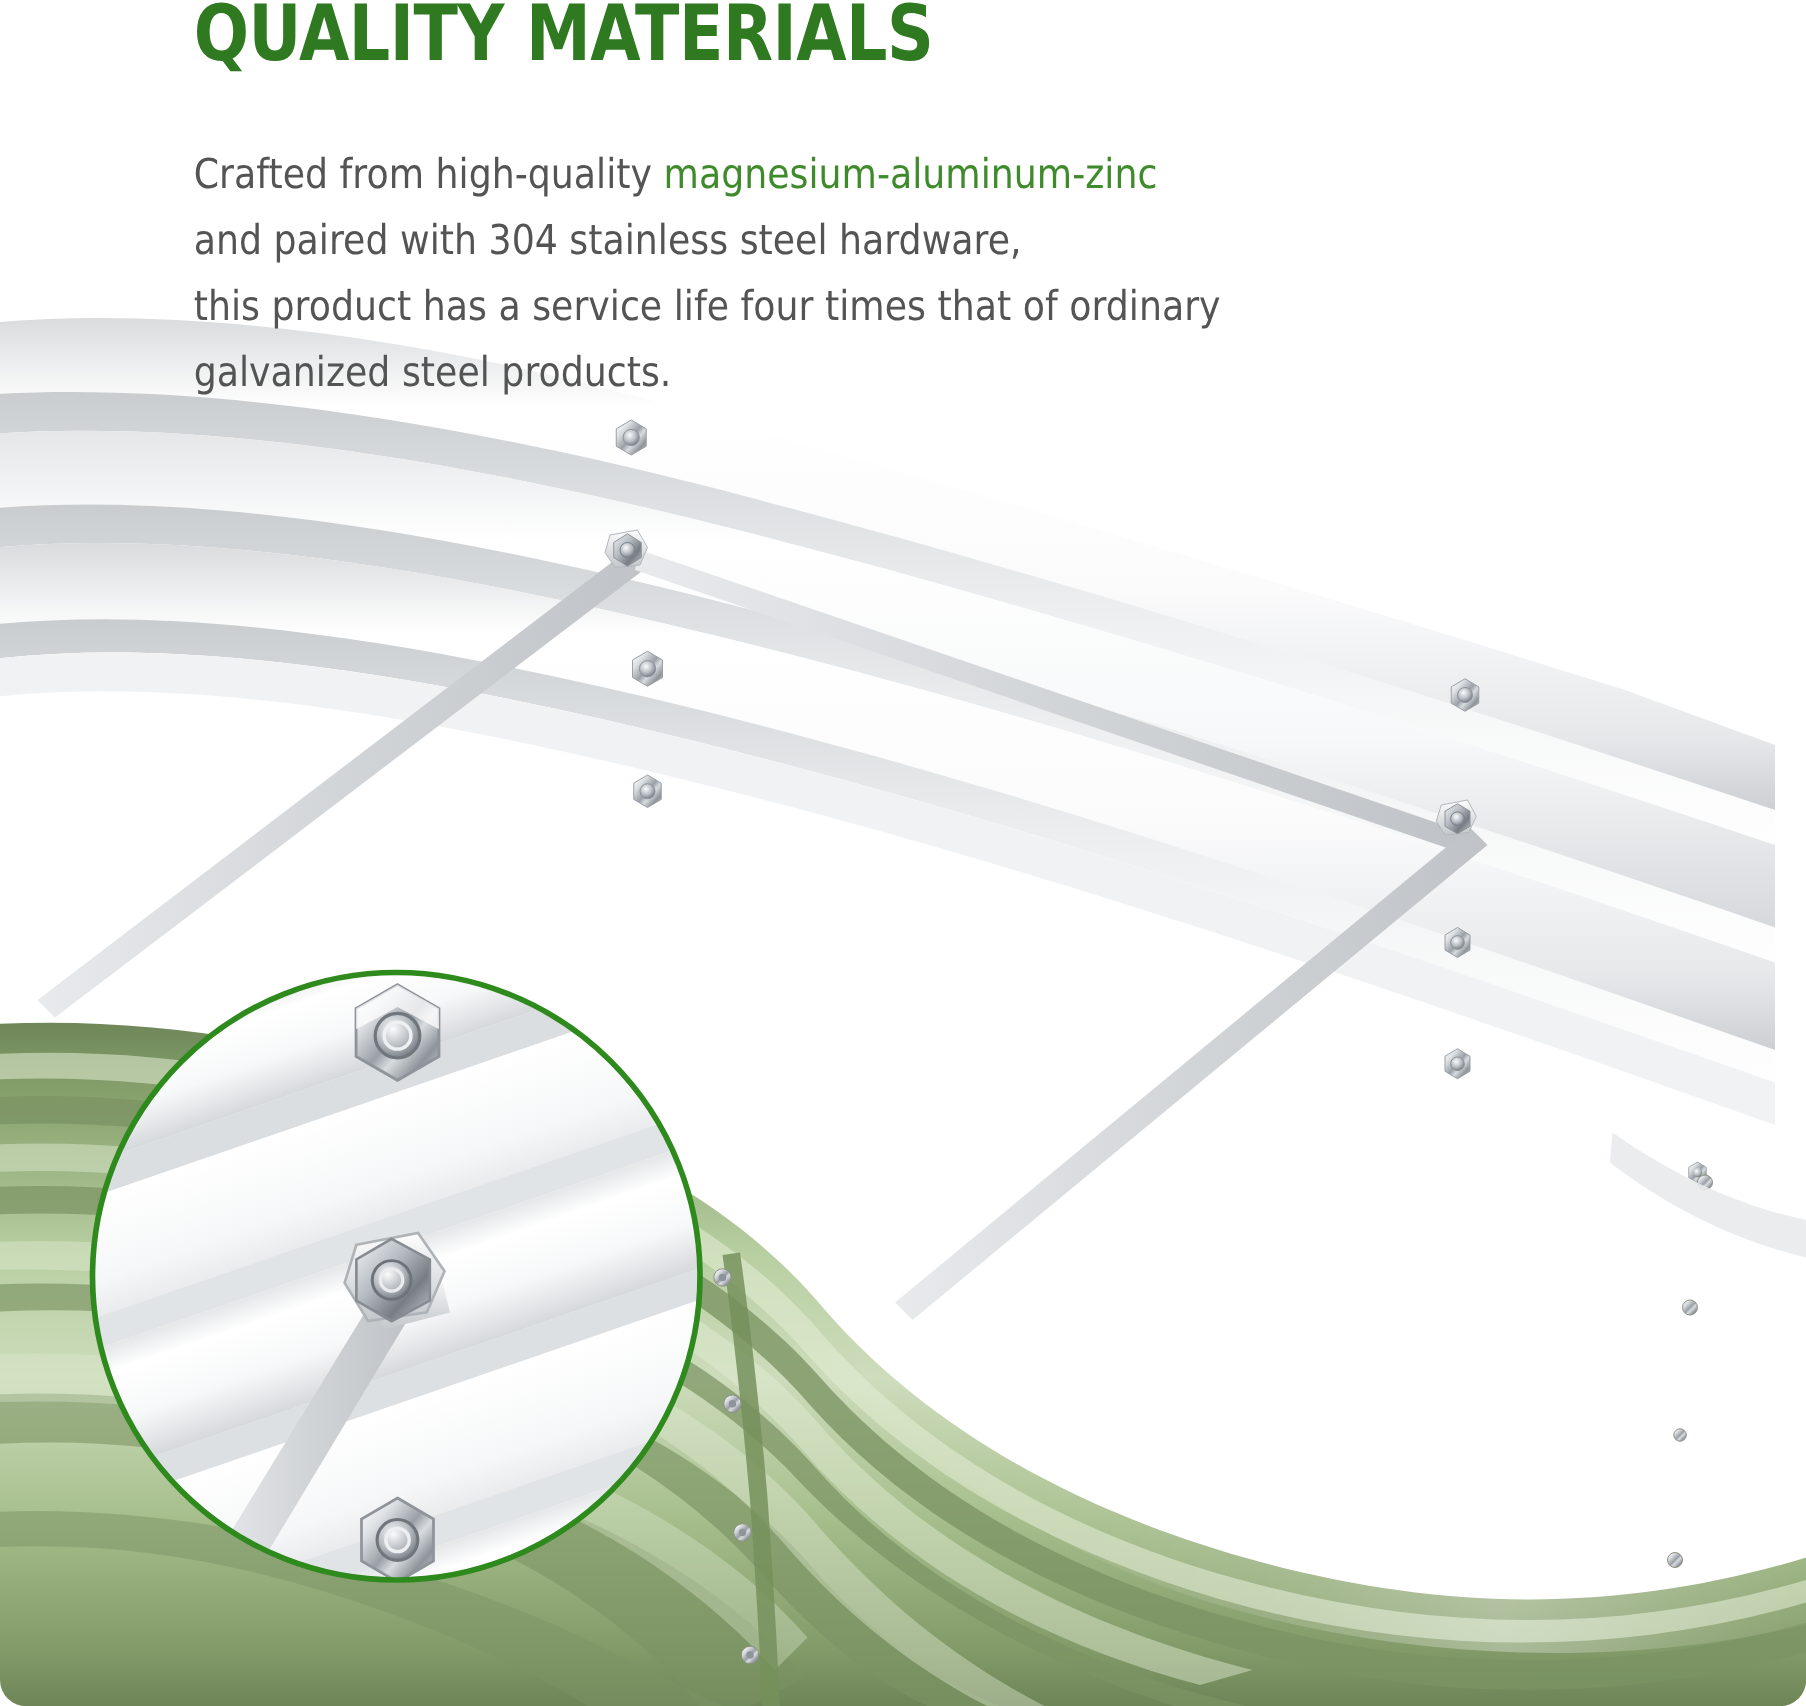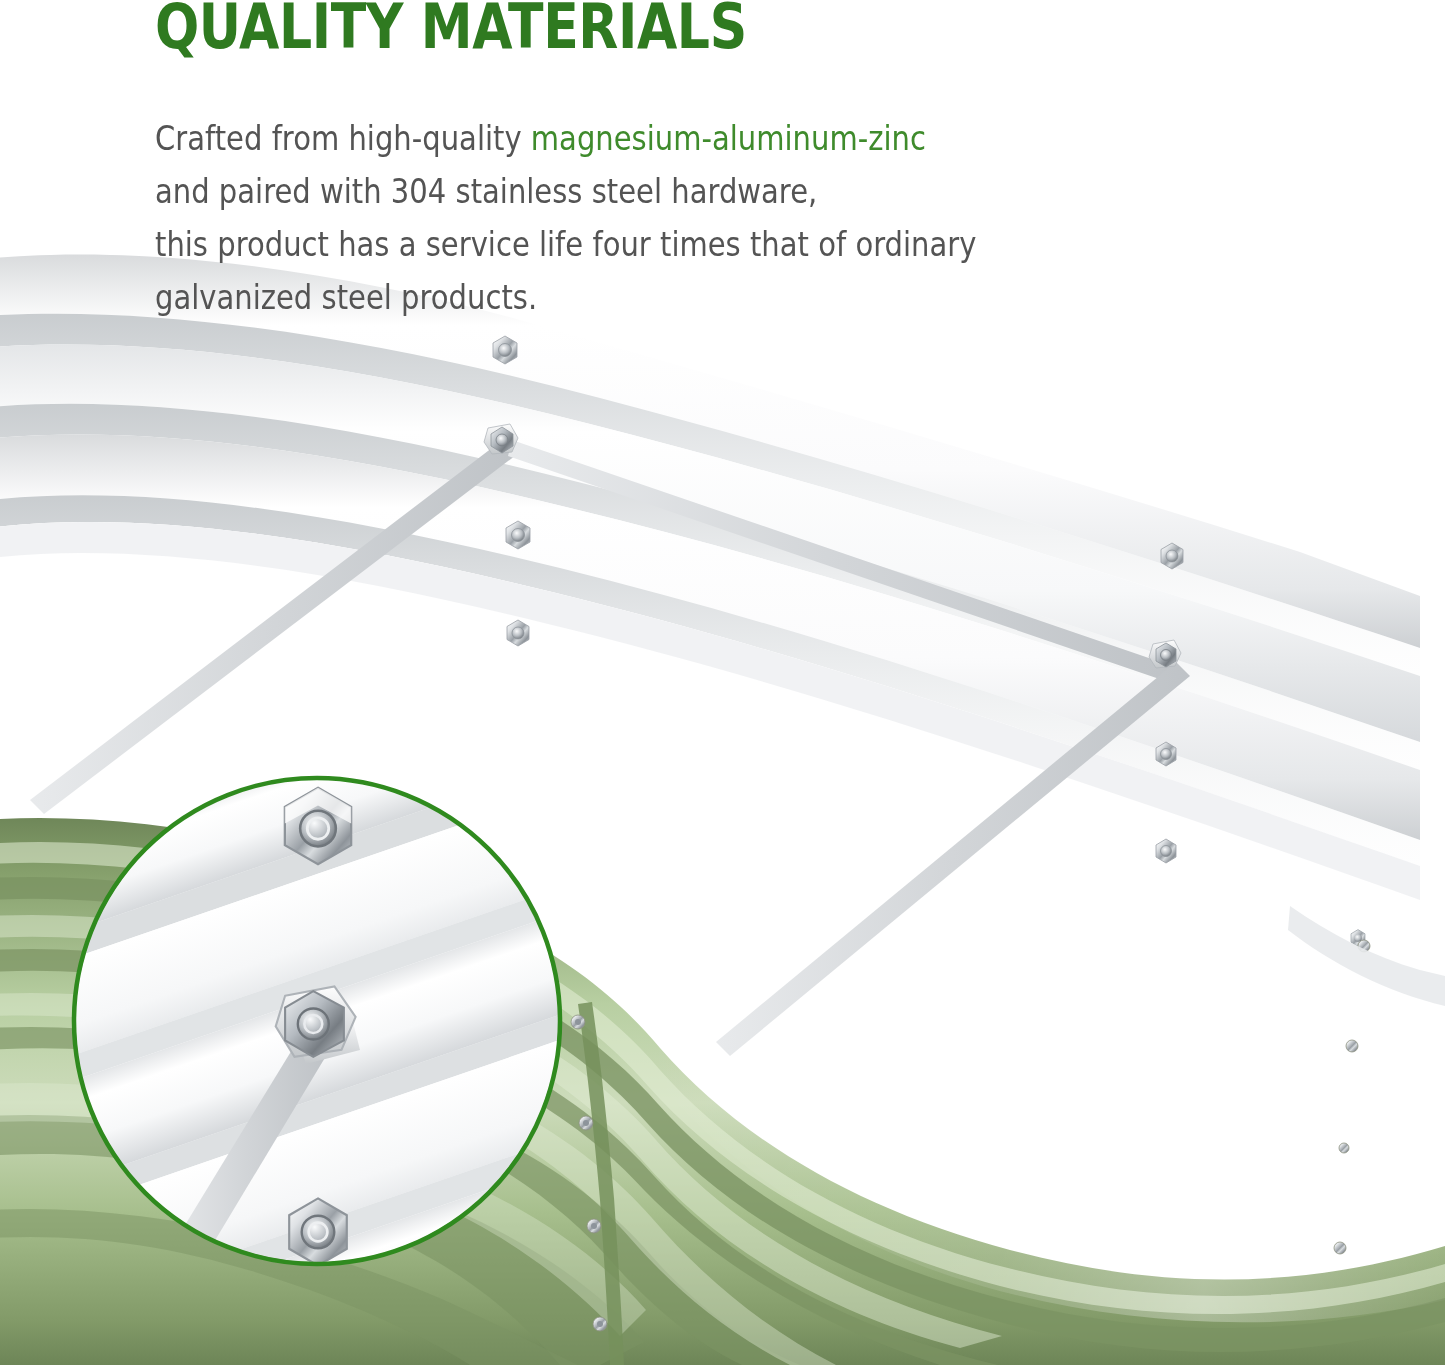--- a/index.html
+++ b/index.html
@@ -9,20 +9,21 @@
   }
   body {
     font-family: "Liberation Sans", sans-serif;
   }
   #page {
     position: relative;
     width: 1445px;
     height: 1365px;
     background: #ffffff;
     overflow: hidden;
+    border-radius: 21px;
   }
 
   
   #headline {
     position: absolute;
     left: 155px;
     top: -6px;
     font-family: "DejaVu Sans", sans-serif;
     font-weight: 700;
     font-size: 62px;

